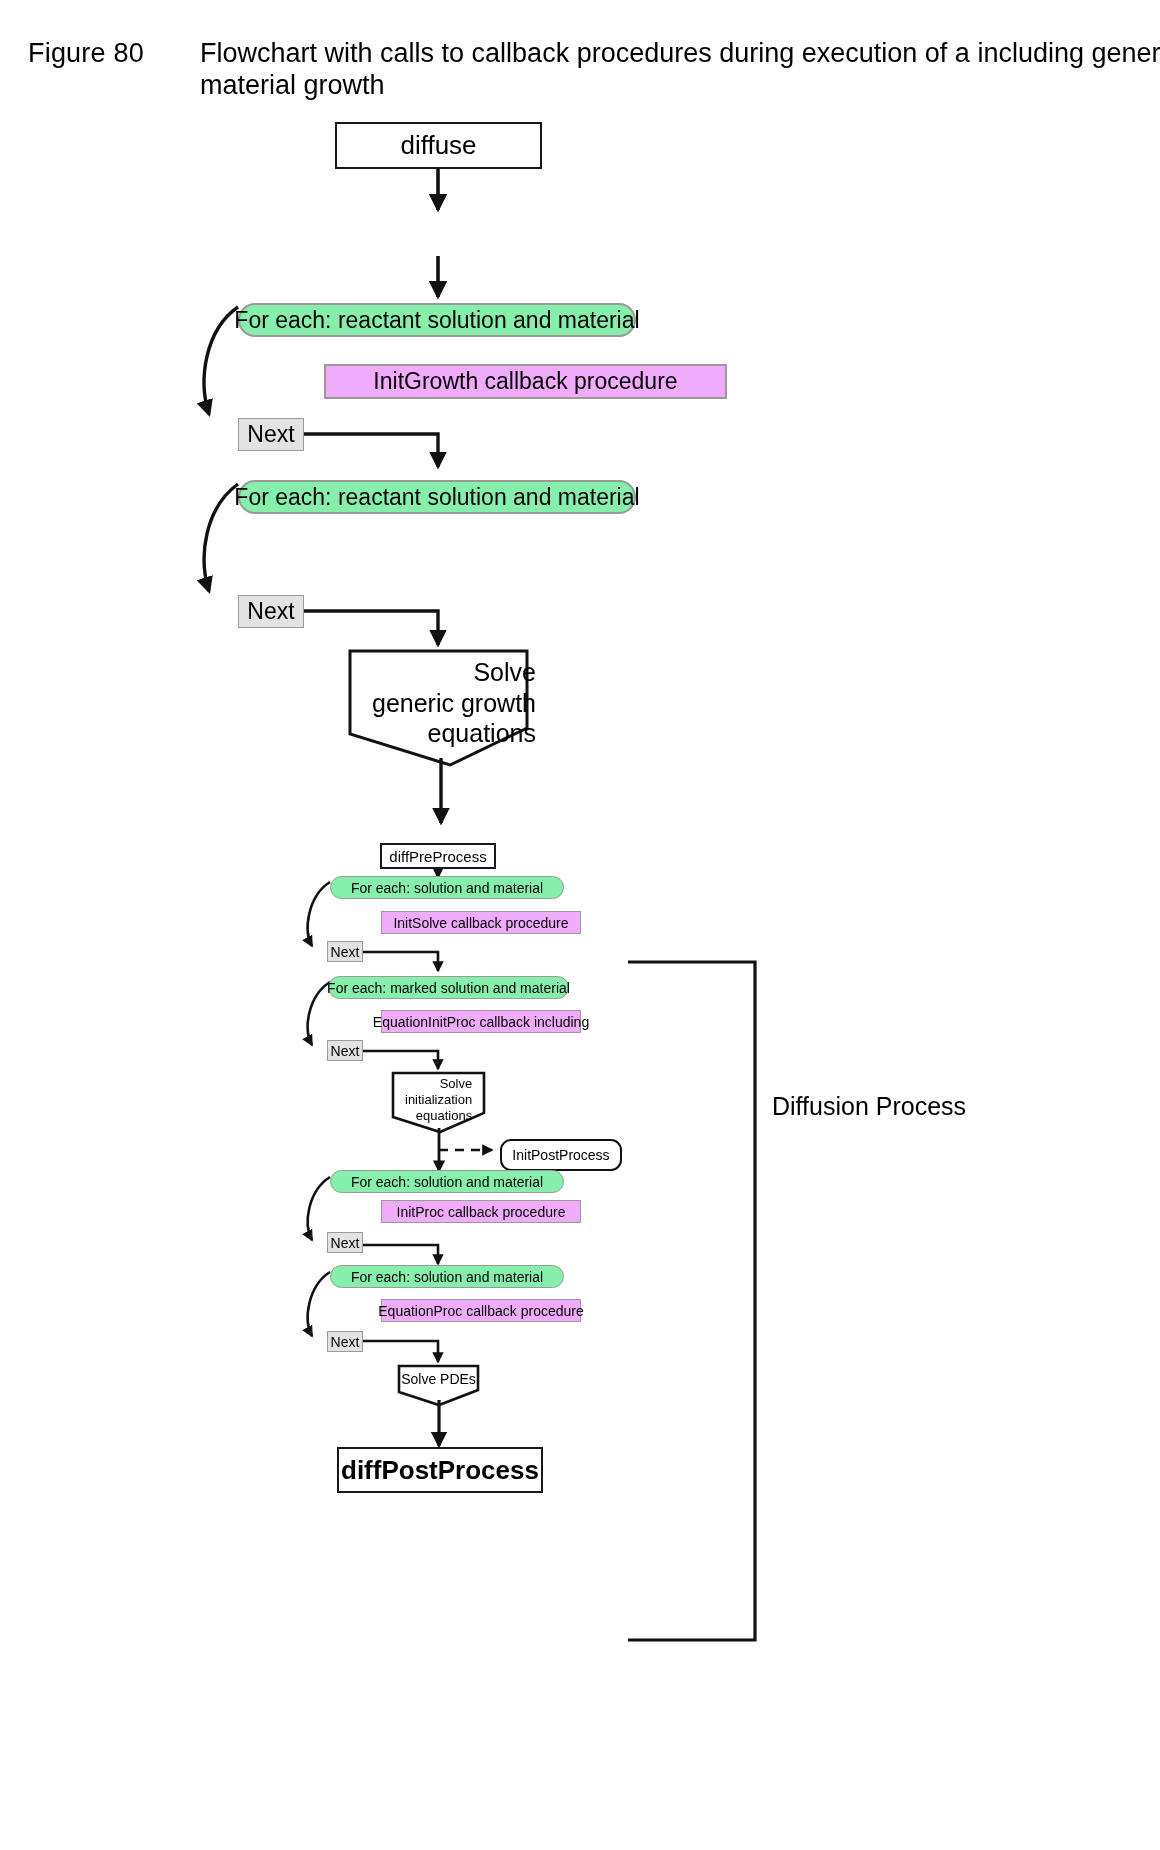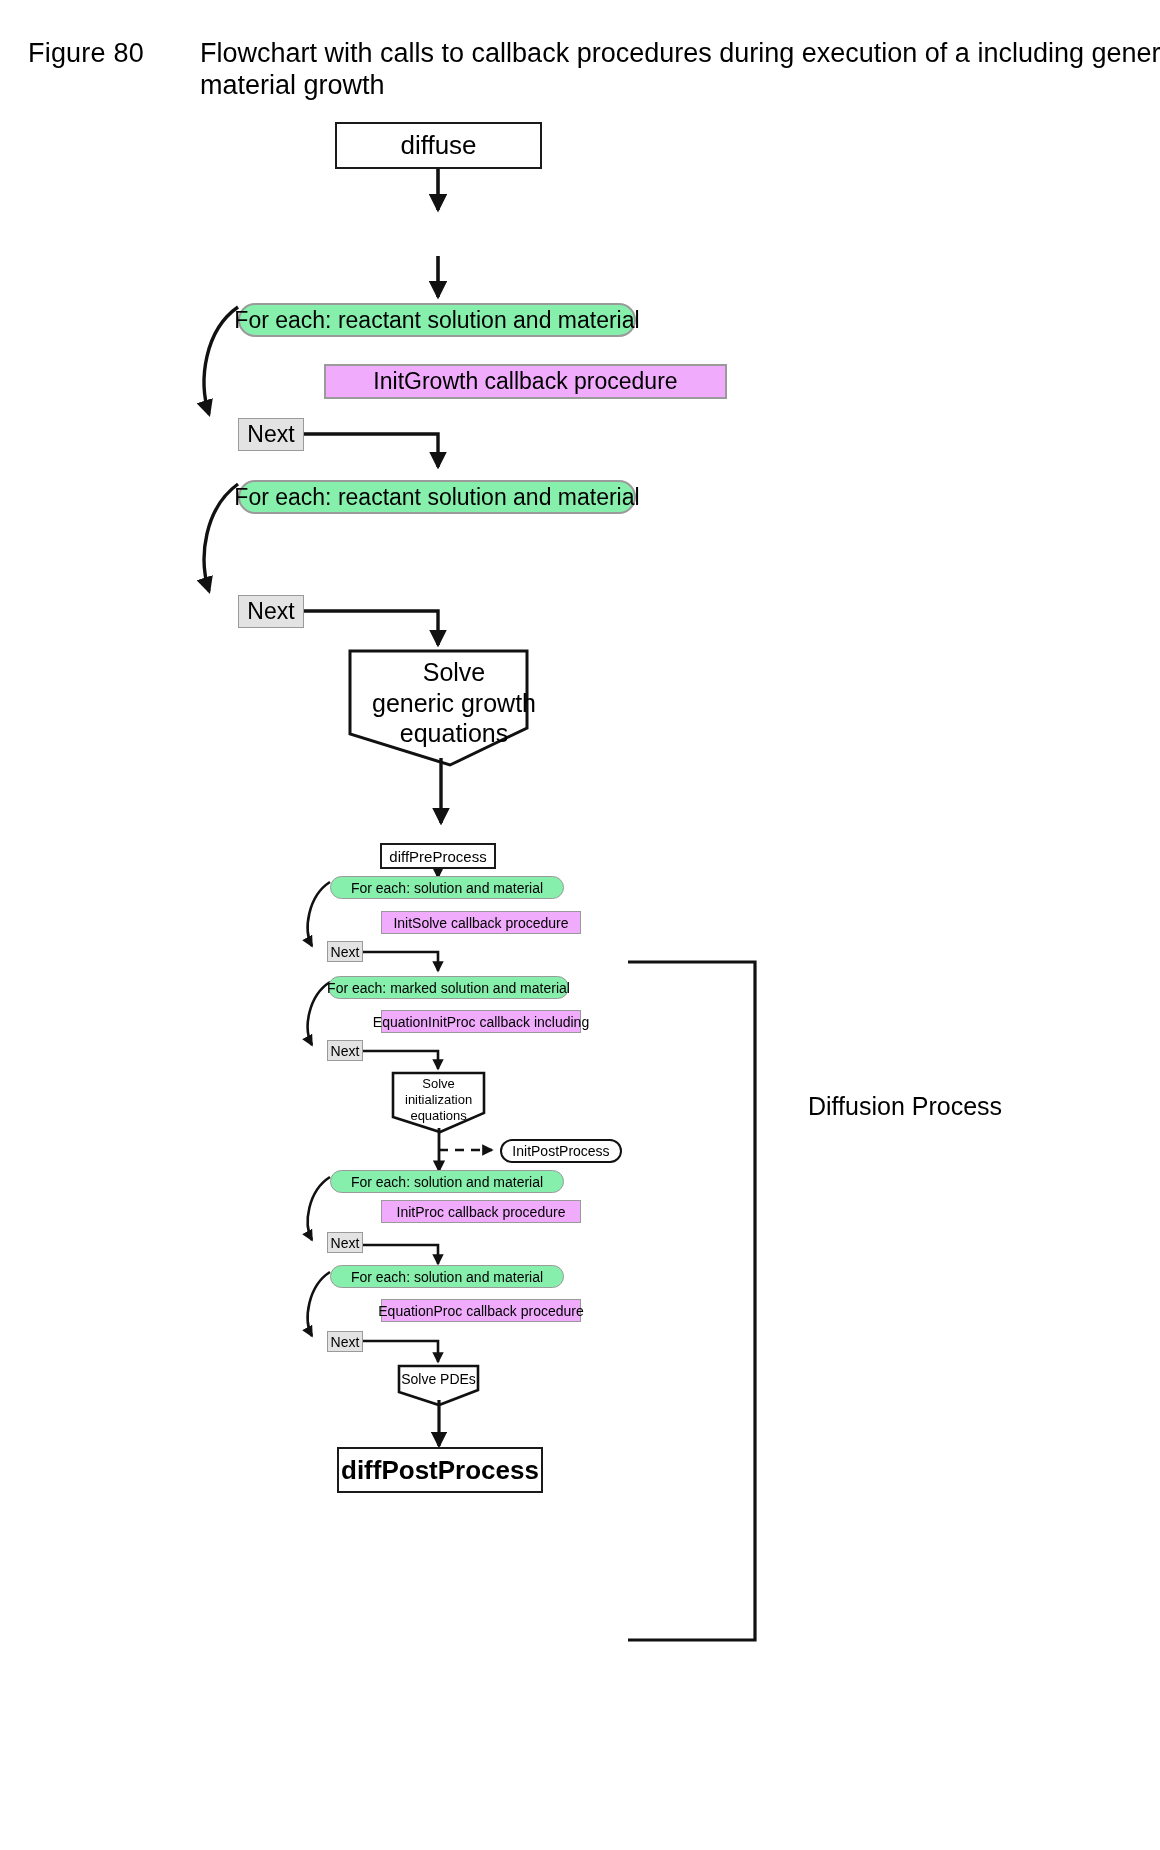--- a/index.html
+++ b/index.html
@@ -91,30 +91,29 @@
     border: 2.5px solid #111111;
     border-radius: 999px;
   }
 
   
   .solve-label {
     position: absolute;
     display: flex;
     flex-direction: column;
     justify-content: flex-start;
-    align-items: center;
+    align-items: flex-end;
     line-height: 1.22;
     white-space: nowrap;
   }
 
   .bracket-label {
     position: absolute;
     font-size: 25px;
     white-space: nowrap;
-    margin-left: 36px;
   }
 </style>
 </head>
 <body>
 
 <div id="caption">
   <div class="fig-label">Figure 80</div>
   <div class="fig-text">Flowchart with calls to callback procedures during execution of a including generic material growth</div>
 </div>
 
@@ -238,21 +237,21 @@
   <div class="node nextbox" style="left:327px; top:1040px; width:36px; height:21px; font-size:14px; border-width:1.2px;">
     <span>Next</span>
   </div>
 
   <div class="solve-label" style="left:405px; top:1076px; font-size:13px;">
     <span>Solve</span>
     <span>initialization</span>
     <span>equations</span>
   </div>
 
-  <div class="node roundbox" style="left:500px; top:1139px; width:122px; height:24px; font-size:14px; border-width:2px;">
+  <div class="node roundbox" style="left:500px; top:1139px; width:122px; height:32px; font-size:14px; border-width:2px;border-radius:11px;">
     <span>InitPostProcess</span>
   </div>
 
   <div class="node pill" style="left:330px; top:1170px; width:234px; height:23px; font-size:14px; border-width:1.8px;">
     <span>For each: solution and material</span>
   </div>
 
   <div class="node cb" style="left:381px; top:1200px; width:200px; height:23px; font-size:14px; border-width:1.5px;">
     <span>InitProc callback procedure</span>
   </div>

